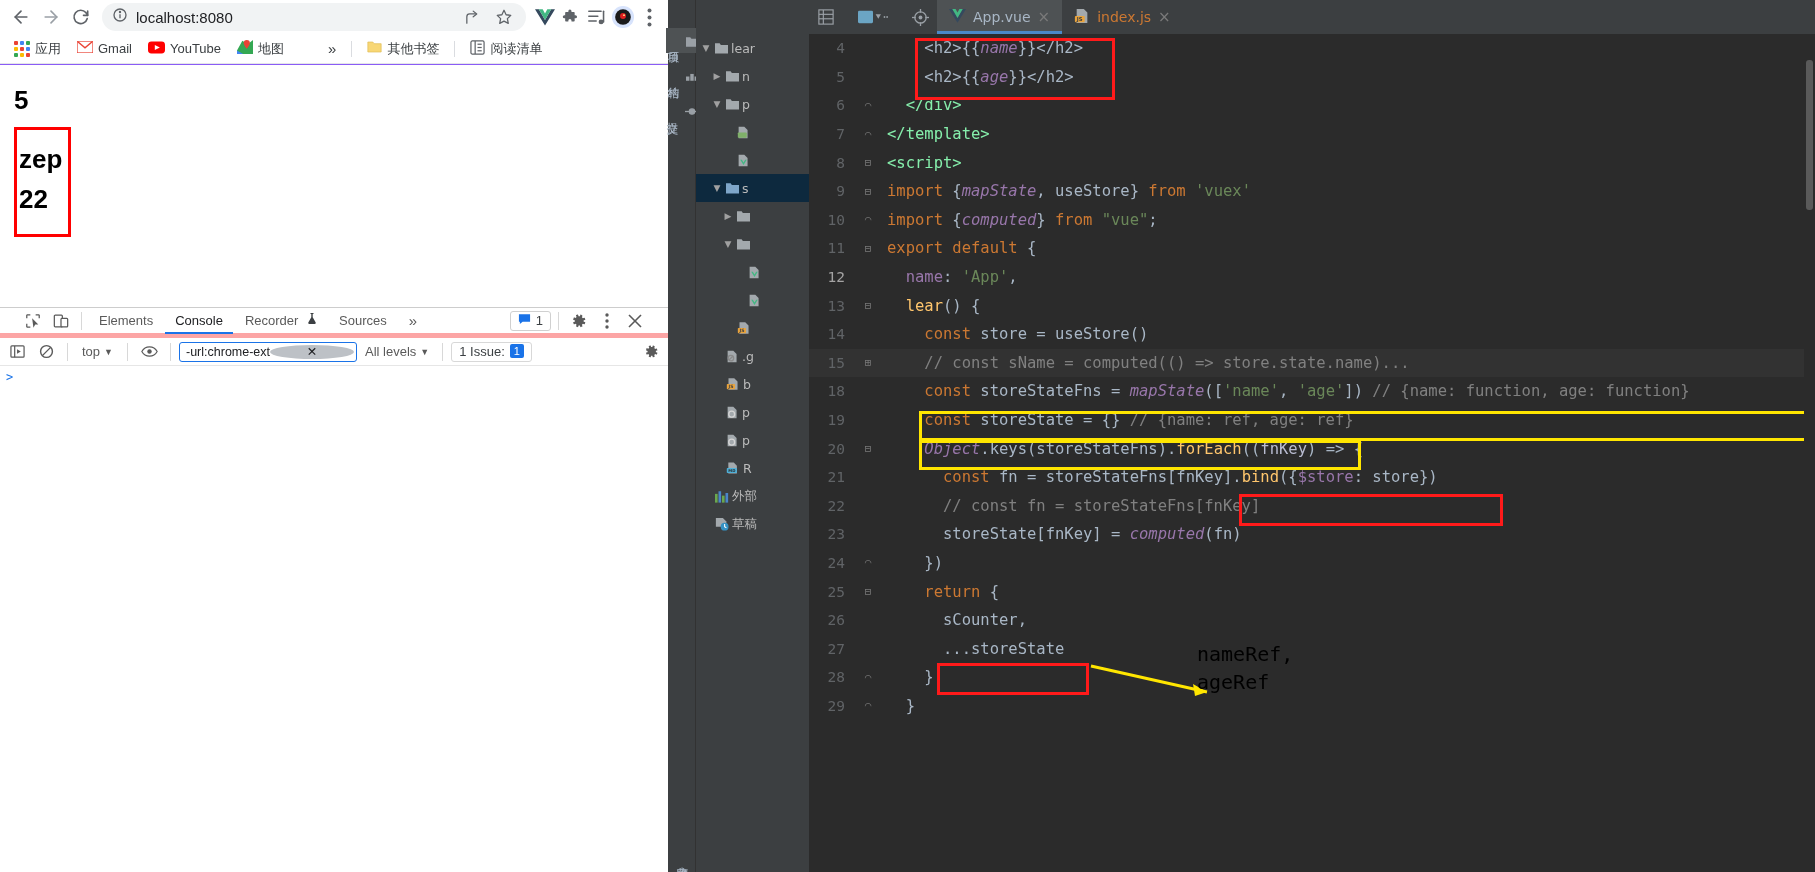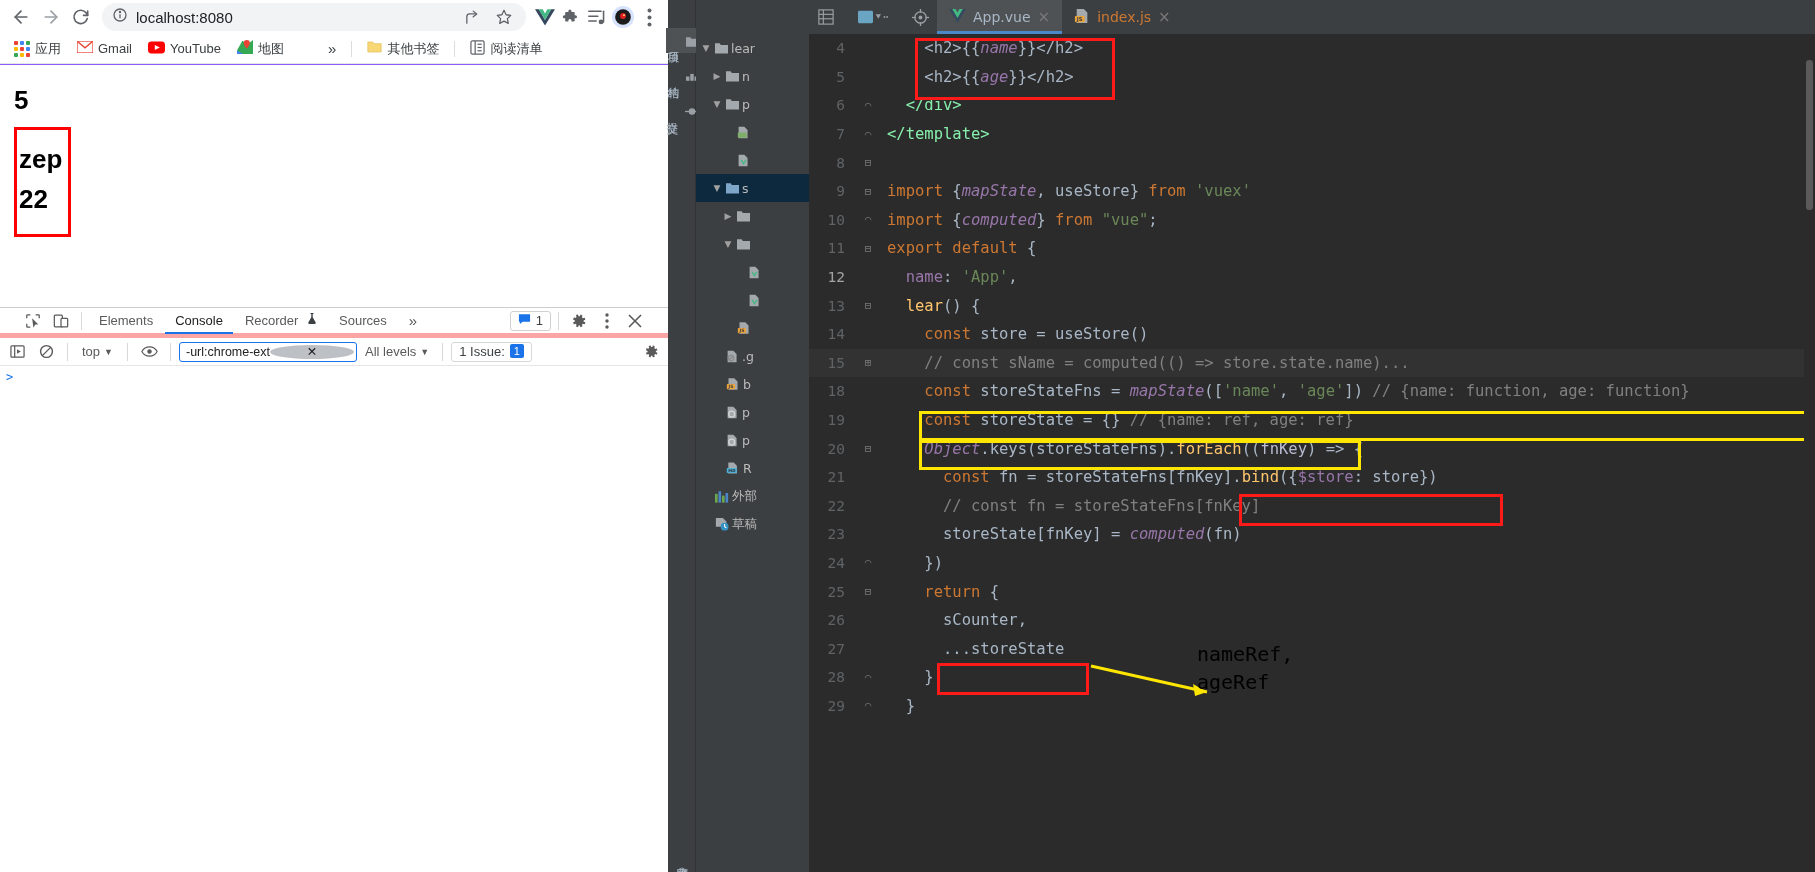--- a/index.html
+++ b/index.html
@@ -732,21 +732,21 @@
           <span class="x">×</span>
         </div>
       </div>
 
       <div class="code-area">
         <div id="code-rows">
             <div class="code-row"><span class="ln">4</span><span class="gut"></span><span class="code-txt">    &lt;h2&gt;{{<span class="k-purple">name</span>}}&lt;/h2&gt;</span></div>
             <div class="code-row"><span class="ln">5</span><span class="gut"></span><span class="code-txt">    &lt;h2&gt;{{<span class="k-purple">age</span>}}&lt;/h2&gt;</span></div>
             <div class="code-row"><span class="ln">6</span><span class="gut">◠</span><span class="code-txt">  <span class="k-tag">&lt;/div&gt;</span></span></div>
             <div class="code-row"><span class="ln">7</span><span class="gut">◠</span><span class="code-txt"><span class="k-tag">&lt;/template&gt;</span></span></div>
-            <div class="code-row"><span class="ln">8</span><span class="gut">⊟</span></div>
+            <div class="code-row"><span class="ln">8</span><span class="gut">⊟</span><span class="code-txt"><span class="k-tag">&lt;script&gt;</span></span></div>
             <div class="code-row"><span class="ln">9</span><span class="gut">⊟</span><span class="code-txt"><span class="k-orange">import</span> {<span class="k-purple">mapState</span>, <span class="k-white">useStore</span>} <span class="k-orange">from</span> <span class="k-green">'vuex'</span></span></div>
             <div class="code-row"><span class="ln">10</span><span class="gut">◠</span><span class="code-txt"><span class="k-orange">import</span> {<span class="k-purple">computed</span>} <span class="k-orange">from</span> <span class="k-green">"vue"</span>;</span></div>
             <div class="code-row"><span class="ln">11</span><span class="gut">⊟</span><span class="code-txt"><span class="k-orange">export</span> <span class="k-orange">default</span> {</span></div>
             <div class="code-row"><span class="ln cur">12</span><span class="gut"></span><span class="code-txt">  <span class="k-purple2">name</span>: <span class="k-green">'App'</span>,</span></div>
             <div class="code-row"><span class="ln">13</span><span class="gut">⊟</span><span class="code-txt">  <span class="k-yellow">lear</span>() {</span></div>
             <div class="code-row"><span class="ln">14</span><span class="gut"></span><span class="code-txt">    <span class="k-orange">const</span> store = <span class="k-white">useStore</span>()</span></div>
             <div class="code-row hl"><span class="ln">15</span><span class="gut">⊞</span><span class="code-txt">    <span class="k-gray">// const sName = computed(() =&gt; store.state.name)...</span></span></div>
             <div class="code-row"><span class="ln">18</span><span class="gut"></span><span class="code-txt">    <span class="k-orange">const</span> storeStateFns = <span class="k-purple">mapState</span>([<span class="k-green">'name'</span>, <span class="k-green">'age'</span>]) <span class="k-gray">// {name: function, age: function}</span></span></div>
             <div class="code-row"><span class="ln">19</span><span class="gut"></span><span class="code-txt">    <span class="k-orange">const</span> storeState = {} <span class="k-gray">// {name: ref, age: ref}</span></span></div>
             <div class="code-row"><span class="ln">20</span><span class="gut">⊟</span><span class="code-txt">    <span class="k-purple">Object</span>.<span class="k-white">keys</span>(storeStateFns).<span class="k-yellow">forEach</span>((<span class="k-param">fnKey</span>) =&gt; {</span></div>

